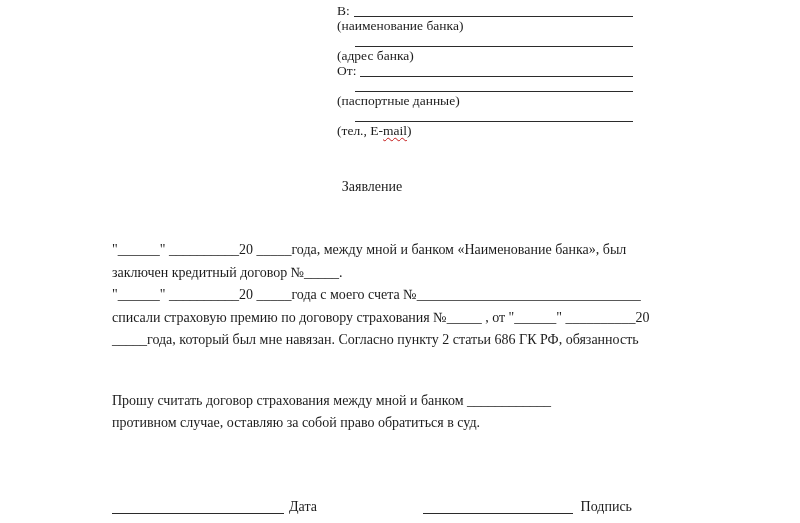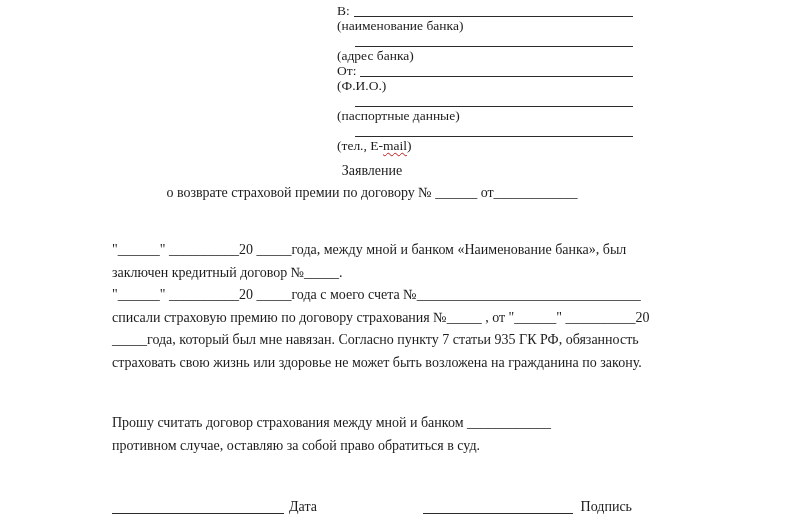--- a/index.html
+++ b/index.html
@@ -8,21 +8,21 @@
     font-family:"Liberation Serif", serif;color:#1c1c1c;overflow:hidden;
   }
   
   .header-block{position:absolute;left:337px;top:3px;width:296px;font-size:13.5px;}
   .hrow{display:flex;height:15px;}
   .hpre{line-height:15px;padding-right:4px;white-space:nowrap;}
   .hline{flex:1;border-bottom:1px solid #2b2b2b;margin-bottom:1px;}
   .hline.indent{margin-left:18px;}
   .hlabel{height:15px;line-height:15px;text-align:left;}
   
-  .title-block{position:absolute;left:112px;top:160px;width:520px;text-align:center;
+  .title-block{position:absolute;left:112px;top:176px;width:520px;text-align:center;
     font-size:14px;line-height:21.5px;}
   
   .body-block{position:absolute;left:112px;top:239px;width:560px;font-size:14px;}
   .bline{height:22.5px;line-height:22.5px;white-space:nowrap;}
   .para2{margin-top:38px;}
   
   .footer-row{position:absolute;left:112px;top:498px;width:520px;display:flex;
     justify-content:space-between;font-size:14px;height:18px;gap:40px;}
   .fgroup{display:flex;align-items:flex-end;}
   .fline{border-bottom:1px solid #2b2b2b;margin-bottom:2px;display:inline-block;}
@@ -53,46 +53,43 @@
 
     <div class="hrow">
       <span class="hline indent"></span>
     </div>
     <div class="hlabel">(адрес банка)</div>
 
     <div class="hrow">
       <span class="hpre">От:</span>
       <span class="hline"></span>
     </div>
-    <div class="hlabel">(Ф.И.О.)</div>
 
     <div class="hrow">
       <span class="hline indent"></span>
     </div>
     <div class="hlabel">(паспортные данные)</div>
 
     <div class="hrow">
       <span class="hline indent"></span>
     </div>
     <div class="hlabel"><span>(тел., E-</span><span class="sq">mail</span><span>)</span></div>
   </div>
 
   <div class="title-block">
     <div>Заявление</div>
-    <div>о возврате страховой премии по договору № ______ от____________</div>
   </div>
 
   <div class="body-block">
     <div>
       <div class="bline">"______" __________20 _____года, между мной и банком «Наименование банка», был</div>
       <div class="bline">заключен кредитный договор №_____.</div>
       <div class="bline">"______" __________20 _____года с моего счета №________________________________</div>
       <div class="bline">списали страховую премию по договору страхования №_____ , от "______" __________20</div>
-      <div class="bline">_____года, который был мне навязан. Согласно пункту 7 статьи 935 ГК РФ, обязанность</div>
-      <div class="bline">страховать свою жизнь или здоровье не может быть возложена на гражданина по закону.</div>
+      <div class="bline">_____года, который был мне навязан. Согласно пункту 2 статьи 686 ГК РФ, обязанность</div>
     </div>
     <div class="para2">
       <div class="bline">Прошу считать договор страхования между мной и банком ____________</div>
       <div class="bline">противном случае, оставляю за собой право обратиться в суд.</div>
     </div>
   </div>
 
   <div class="footer-row">
     <div class="fgroup">
       <span class="fline date-line"></span>

